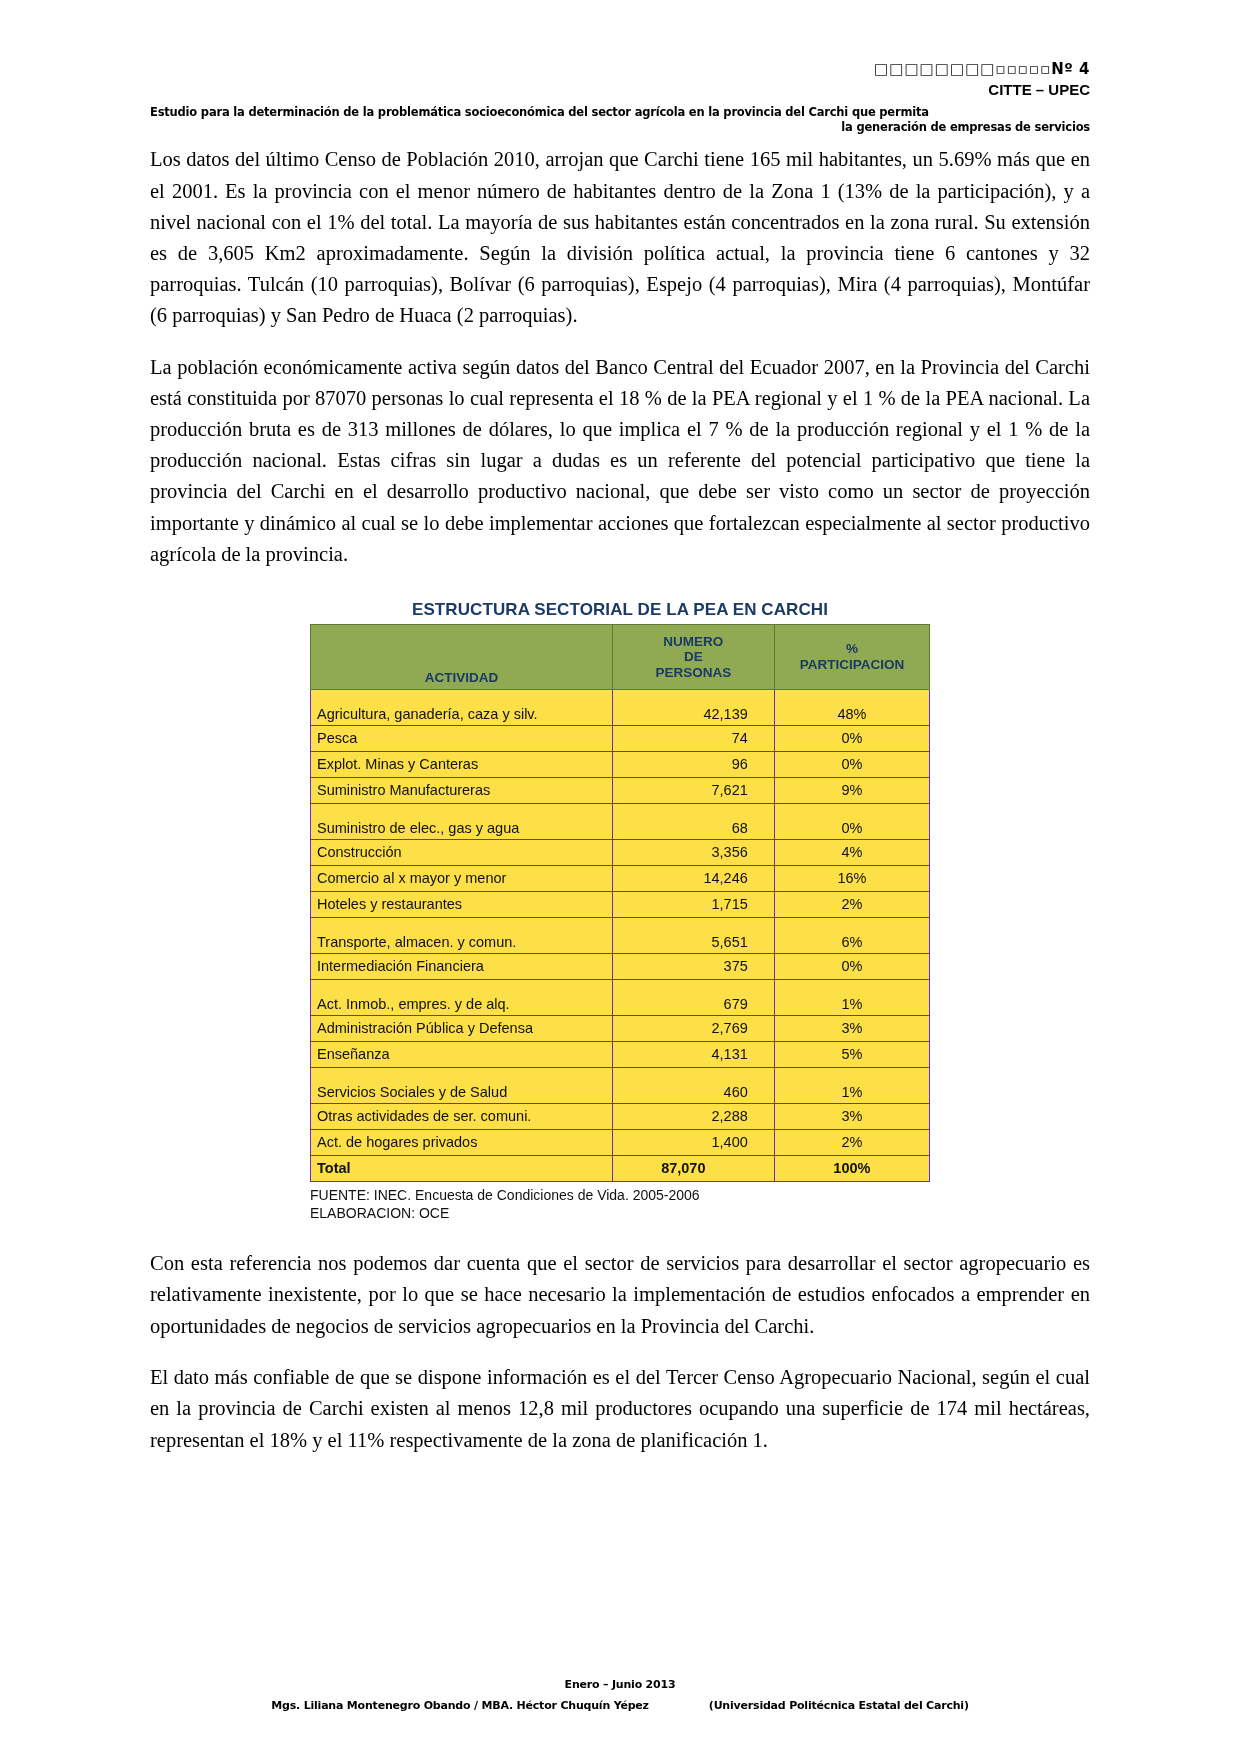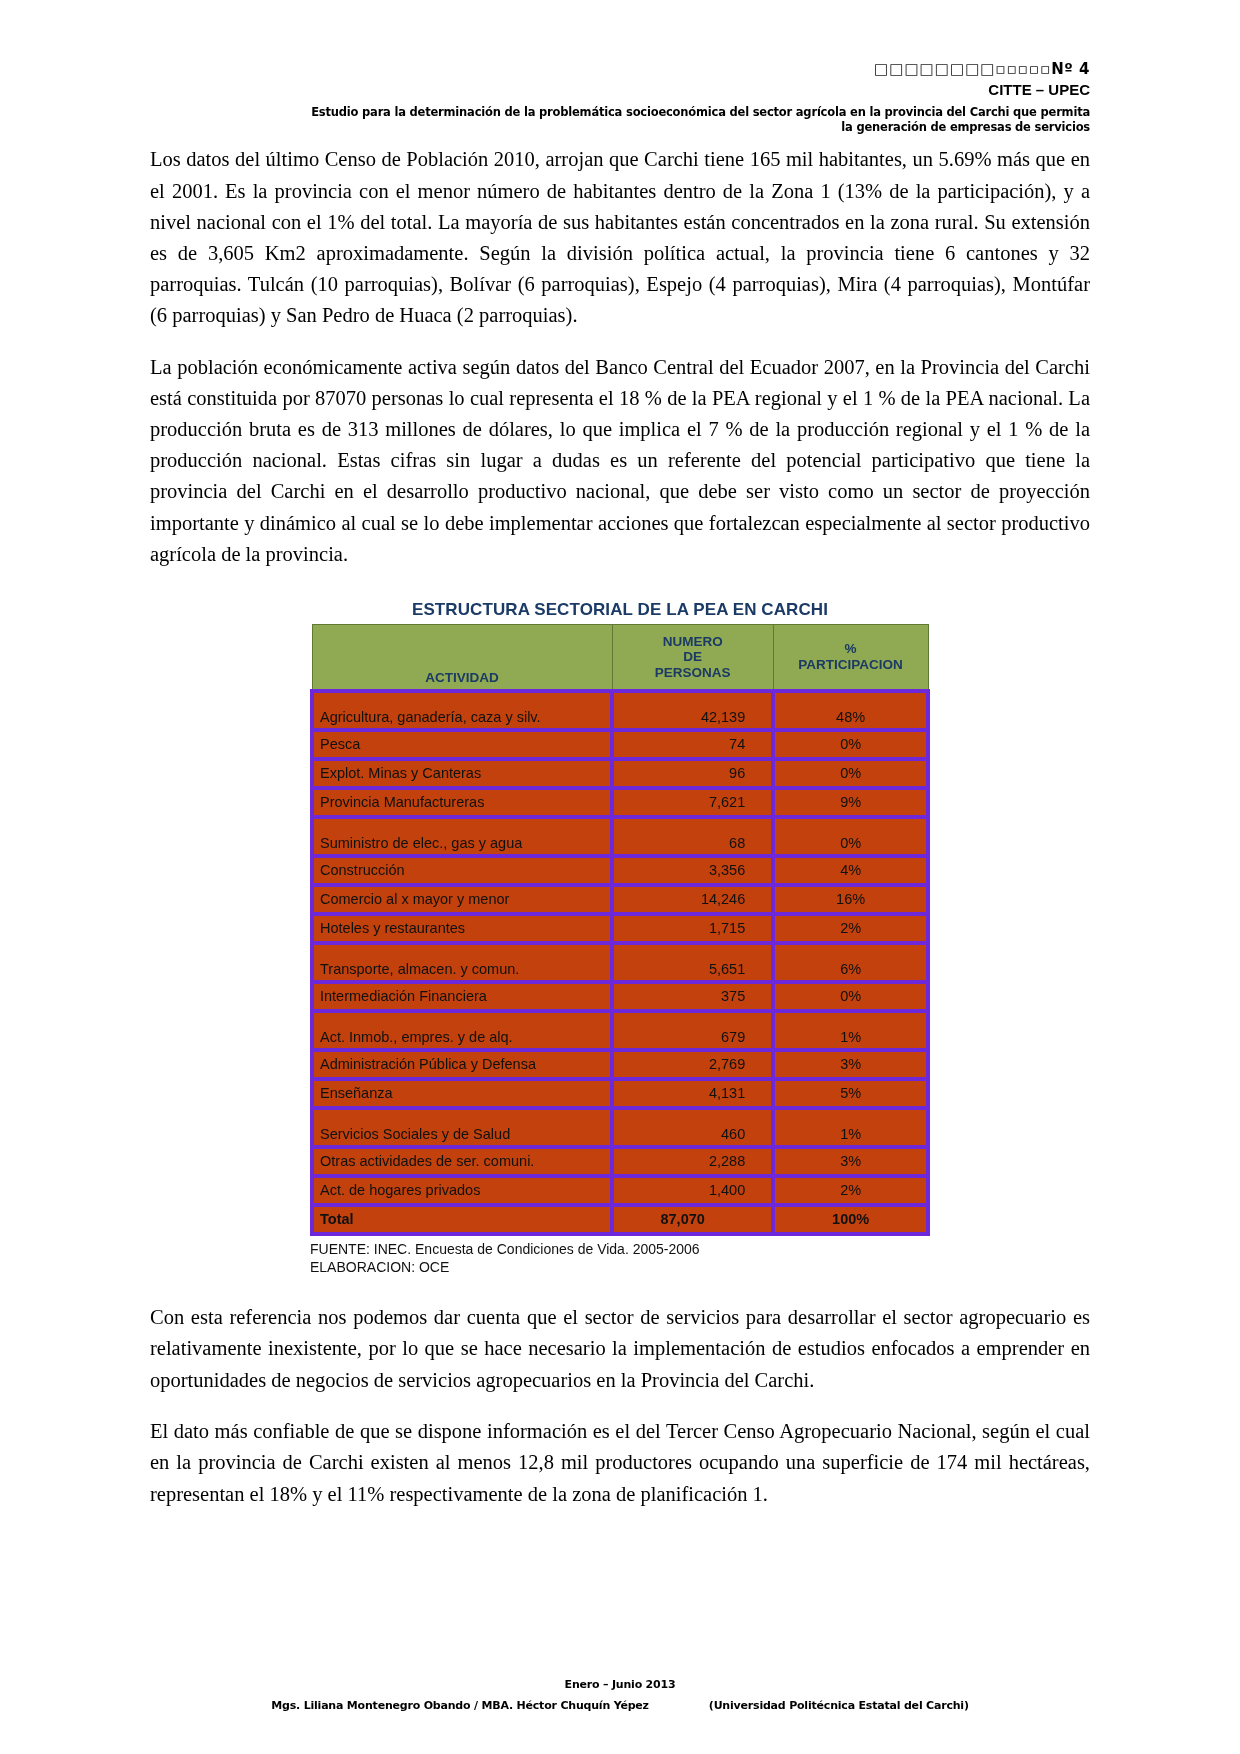--- a/index.html
+++ b/index.html
@@ -44,21 +44,21 @@
     font-weight: bold;
     font-size: 15px;
     margin-top: 2px;
   }
   .hdr-line3 {
     font-family: "DejaVu Sans", sans-serif;
     font-weight: bold;
     font-size: 11.5px;
     margin-top: 5px;
     line-height: 1.35;
-    text-align: right;
+    text-align: left;
     letter-spacing: -0.2px;
   }
   .hdr-line4 {
     font-family: "DejaVu Sans", sans-serif;
     font-weight: bold;
     font-size: 11.5px;
     text-align: right;
     letter-spacing: -0.2px;
   }
 
@@ -104,22 +104,22 @@
   table.pea th.act {
     vertical-align: bottom;
     text-align: center;
     height: 58px;
   }
   table.pea th.num, table.pea th.pct {
     vertical-align: middle;
     text-align: center;
   }
   table.pea td {
-    background: #c2410c;
-    border: 4px solid #6d28d9;
+    background: #fde047;
+    border: 1px solid #6d28d9;
     padding: 2px 6px;
     height: 21px;
     color: #111;
   }
   table.pea td.label { text-align: left; }
   table.pea td.num { text-align: right; padding-right: 26px; }
   table.pea td.pct { text-align: center; }
   table.pea tr.tall td { height: 30px; vertical-align: bottom; padding-bottom: 3px; }
   table.pea tr.total td { font-weight: bold; }
   table.pea tr.total td.num { text-align: center; padding-right: 26px; }
@@ -192,21 +192,21 @@
             <td class="label">Pesca</td>
             <td class="num">74</td>
             <td class="pct">0%</td>
           </tr>
           <tr>
             <td class="label">Explot. Minas y Canteras</td>
             <td class="num">96</td>
             <td class="pct">0%</td>
           </tr>
           <tr>
-            <td class="label">Provincia Manufactureras</td>
+            <td class="label">Suministro Manufactureras</td>
             <td class="num">7,621</td>
             <td class="pct">9%</td>
           </tr>
           <tr class="tall">
             <td class="label">Suministro de elec., gas y agua</td>
             <td class="num">68</td>
             <td class="pct">0%</td>
           </tr>
           <tr>
             <td class="label">Construcción</td>

